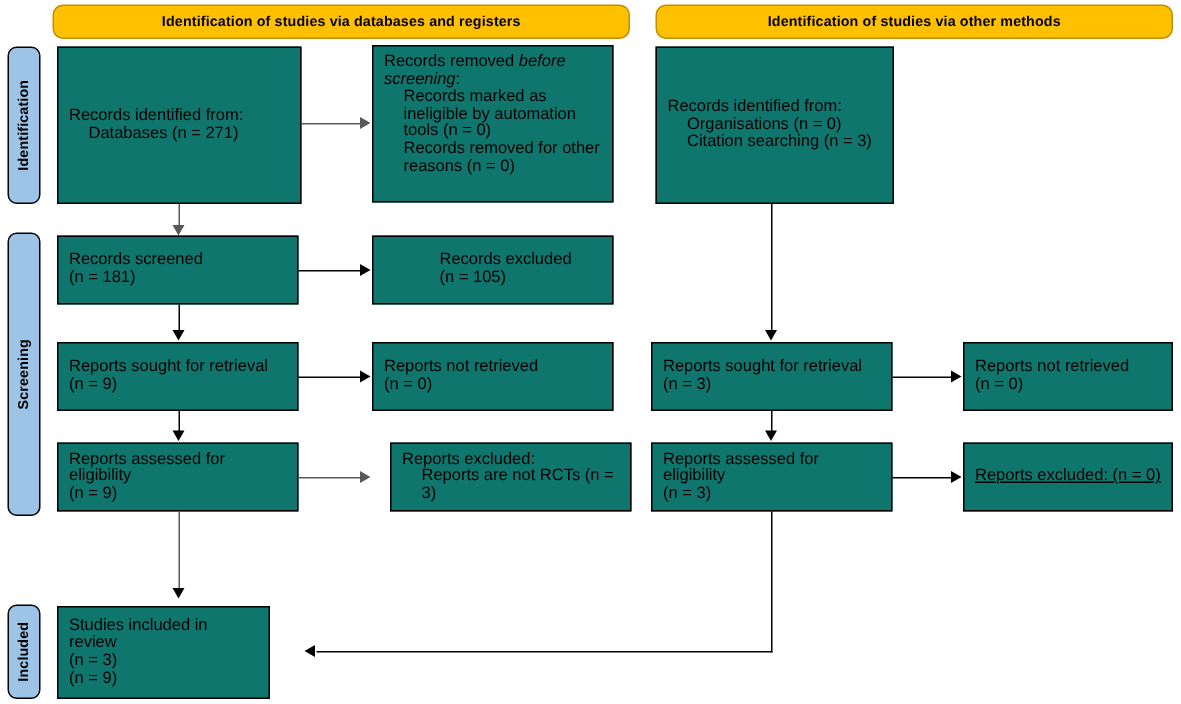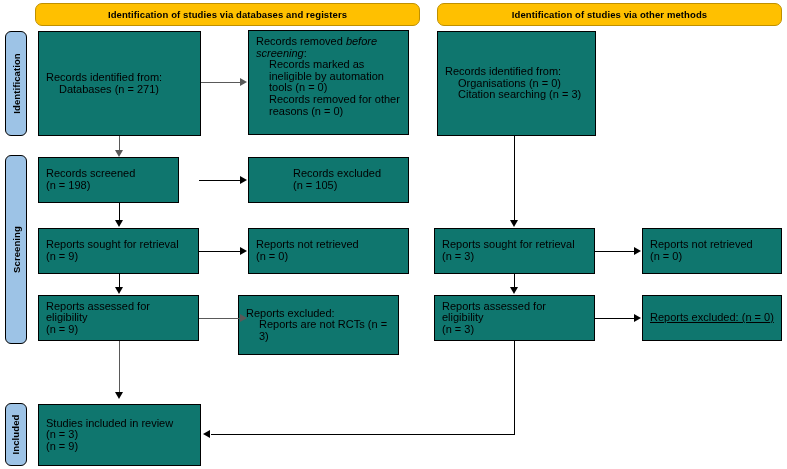--- a/index.html
+++ b/index.html
@@ -140,23 +140,23 @@
     <div class="ln hang">Records marked as ineligible by automation tools (n = 0)</div>
     <div class="ln hang">Records removed for other reasons (n = 0)</div>
   </div>
 
   <div class="hline grey" style="left:201px; top:82px; width:40px;"></div>
   <div class="arrow-r grey" style="left:240px; top:78px;"></div>
 
   <div class="vline grey" style="left:119px; top:136px; height:15px;"></div>
   <div class="arrow-d grey" style="left:115px; top:150px;"></div>
 
-  <div class="box" style="left:38px; top:157px; width:141px; height:46px;">
+  <div class="box" style="left:38px; top:157px; width:161px; height:46px;">
     <div class="ln">Records screened</div>
-    <div class="ln">(n = 198)</div>
+    <div class="ln">(n = 181)</div>
   </div>
   <div class="box" style="left:248px; top:157px; width:161px; height:46px;padding-left:44px;">
     <div class="ln">Records excluded</div>
     <div class="ln">(n = 105)</div>
   </div>
   <div class="hline" style="left:199px; top:180px; width:42px;"></div>
   <div class="arrow-r" style="left:240px; top:176px;"></div>
 
   <div class="vline" style="left:119px; top:203px; height:18px;"></div>
   <div class="arrow-d" style="left:115px; top:220px;"></div>
@@ -172,31 +172,31 @@
   <div class="hline" style="left:199px; top:251px; width:42px;"></div>
   <div class="arrow-r" style="left:240px; top:247px;"></div>
 
   <div class="vline" style="left:119px; top:274px; height:14px;"></div>
   <div class="arrow-d" style="left:115px; top:287px;"></div>
 
   <div class="box" style="left:38px; top:295px; width:161px; height:46px;">
     <div class="ln">Reports assessed for eligibility</div>
     <div class="ln">(n = 9)</div>
   </div>
-  <div class="box" style="left:238px; top:295px; width:161px; height:60px;">
+  <div class="box" style="left:260px; top:295px; width:161px; height:46px;">
     <div class="ln">Reports excluded:</div>
     <div class="ln indent">Reports are not RCTs (n = 3)</div>
   </div>
   <div class="hline grey" style="left:199px; top:318px; width:42px;"></div>
   <div class="arrow-r grey" style="left:240px; top:314px;"></div>
 
   <div class="vline grey" style="left:119px; top:341px; height:52px;"></div>
   <div class="arrow-d" style="left:115px; top:392px;"></div>
 
-  <div class="box" style="left:38px; top:404px; width:163px; height:62px;">
+  <div class="box" style="left:38px; top:404px; width:142px; height:62px;">
     <div class="ln">Studies included in review</div>
     <div class="ln">(n = 3)</div>
     <div class="ln">(n = 9)</div>
   </div>
 
   <div class="box" style="left:437px; top:31px; width:159px; height:105px;">
     <div class="ln">Records identified from:</div>
     <div class="ln indent">Organisations (n = 0)</div>
     <div class="ln indent">Citation searching (n = 3)</div>
   </div>

